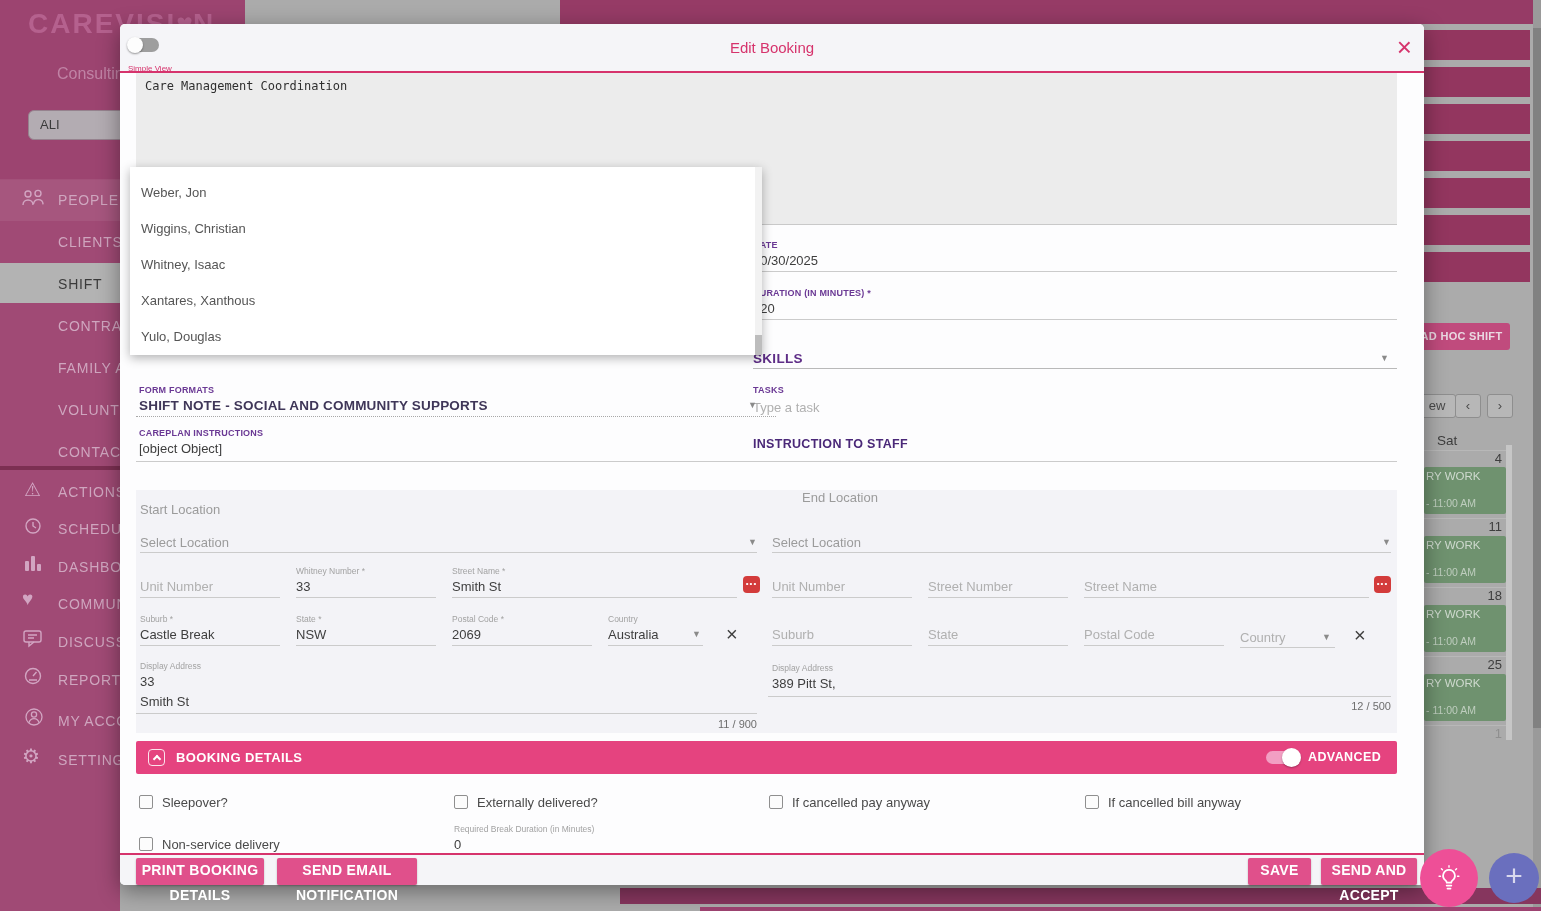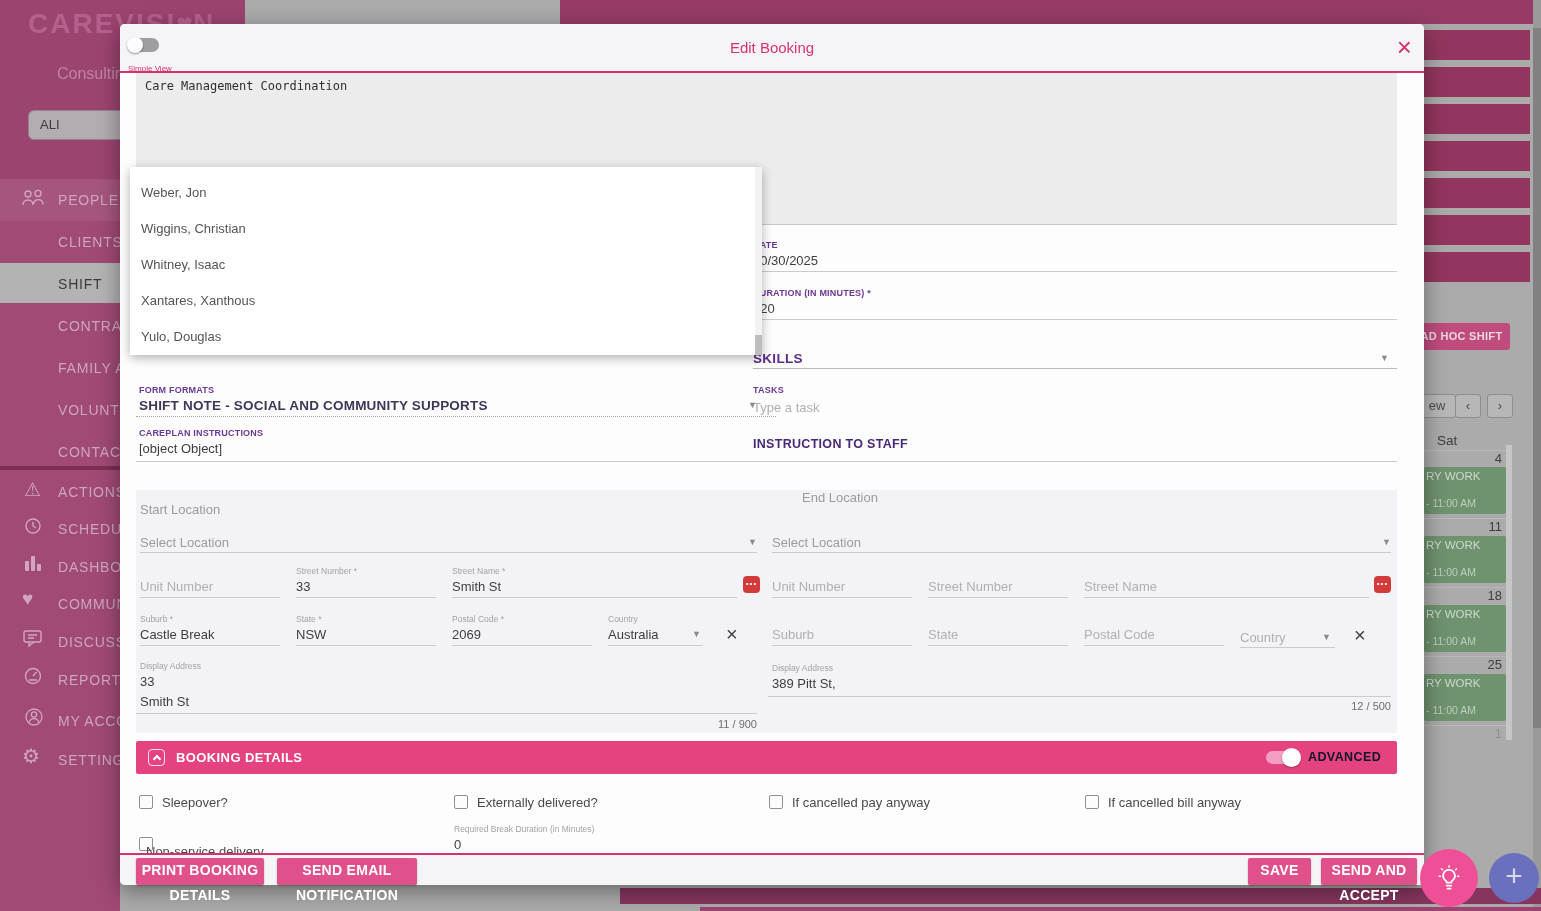--- a/index.html
+++ b/index.html
@@ -62,21 +62,21 @@
   .loc{left:16px;top:466px;width:1261px;height:243px;background:#f3f3f7;}
   .red-ic{width:17px;height:17px;background:#d33b3b;border-radius:4px;color:#fff;font-size:8px;letter-spacing:1px;text-align:center;line-height:16px;cursor:pointer;}
   .clr-x{font-size:20px;color:#3e3e3e;cursor:pointer;line-height:18px;}
   .cnt{font-size:11px;color:#6e6e6e;text-align:right;}
   .bar{left:16px;top:717px;width:1261px;height:33px;background:#e5437f;border-radius:2px;}
   .bar .col-ic{position:absolute;left:12px;top:8px;width:17px;height:17px;border:1.5px solid rgba(255,255,255,.85);border-radius:4px;}
   .bar .col-ic i{position:absolute;left:4.5px;top:6px;width:6px;height:6px;border-left:2px solid #fff;border-top:2px solid #fff;transform:rotate(45deg);}
   .bar .ttl{position:absolute;left:40px;top:0;line-height:33px;font-size:13px;font-weight:bold;color:#fff;letter-spacing:.4px;}
   .adv-track{left:1130px;top:10px;width:32px;height:13px;border-radius:7px;background:#f29fc3;}
   .adv-knob{left:1146px;top:7px;width:19px;height:19px;border-radius:50%;background:#fff;box-shadow:0 1px 2px rgba(0,0,0,.3);}
-  .adv-lbl{left:1172px;top:0;line-height:33px;font-size:12.5px;font-weight:bold;color:#0f172a;letter-spacing:.4px;}
+  .adv-lbl{left:1172px;top:0;line-height:33px;font-size:12.5px;font-weight:bold;color:#ffffff;letter-spacing:.4px;}
   .cb{width:14px;height:14px;border:1.5px solid #8f8f8f;border-radius:2px;background:#fcfcfc;cursor:pointer;}
   .cb-lbl{font-size:13px;color:#4a4a4a;white-space:nowrap;}
   .m-foot{left:0;top:829px;width:1304px;height:32px;background:#f5f5f8;border-top:2px solid #d6336c;border-radius:0 0 5px 5px;}
   .pbtn{height:27px;background:#e0508b;border-radius:2px;color:#fff;font-size:14px;font-weight:bold;text-align:center;letter-spacing:.3px;box-shadow:0 1px 2px rgba(0,0,0,.25);cursor:pointer;}
   .fab{border-radius:50%;cursor:pointer;z-index:40;}
   .fab.pink{left:1420px;top:849px;width:58px;height:58px;background:#ee4f97;}
   .fab.blue{left:1489px;top:853px;width:50px;height:50px;background:#6a6fbe;color:#d9d9ee;font-size:30px;text-align:center;line-height:46px;}
   svg{display:block;}
 </style>
 </head>
@@ -233,21 +233,21 @@
     </div>
 
     <div class="abs loc">
 
       <div class="abs ph" style="left:4px;top:12px;color:#9b9b9b;">Start Location</div>
       <div class="abs ph" style="left:4px;top:45px;color:#9b9b9b;">Select Location</div>
       <div class="abs chev" style="left:612px;top:47px;">▼</div>
       <div class="abs ul" style="left:4px;top:62px;width:617px;"></div>
       <div class="abs ph" style="left:4px;top:89px;">Unit Number</div>
       <div class="abs ul" style="left:4px;top:107px;width:140px;"></div>
-      <div class="abs flbl" style="left:160px;top:76px;">Street Number *</div>
+      <div class="abs flbl" style="left:160px;top:76px;">Whitney Number *</div>
       <div class="abs val" style="left:160px;top:89px;">33</div>
       <div class="abs ul" style="left:160px;top:107px;width:140px;"></div>
       <div class="abs flbl" style="left:316px;top:76px;">Street Name *</div>
       <div class="abs val" style="left:316px;top:89px;">Smith St</div>
       <div class="abs ul" style="left:316px;top:107px;width:285px;"></div>
       <div class="abs red-ic" style="left:607px;top:86px;">•••</div>
       <div class="abs flbl" style="left:4px;top:124px;">Suburb *</div>
       <div class="abs val" style="left:4px;top:137px;">Castle Break</div>
       <div class="abs ul" style="left:4px;top:155px;width:140px;"></div>
       <div class="abs flbl" style="left:160px;top:124px;">State *</div>
@@ -306,21 +306,21 @@
 
     <div class="abs cb" style="left:19px;top:771px;"></div>
     <div class="abs cb-lbl" style="left:42px;top:771px;">Sleepover?</div>
     <div class="abs cb" style="left:334px;top:771px;"></div>
     <div class="abs cb-lbl" style="left:357px;top:771px;">Externally delivered?</div>
     <div class="abs cb" style="left:649px;top:771px;"></div>
     <div class="abs cb-lbl" style="left:672px;top:771px;">If cancelled pay anyway</div>
     <div class="abs cb" style="left:965px;top:771px;"></div>
     <div class="abs cb-lbl" style="left:988px;top:771px;">If cancelled bill anyway</div>
     <div class="abs cb" style="left:19px;top:813px;"></div>
-    <div class="abs cb-lbl" style="left:26px;top:813px;margin-top:7px;">Non-service delivery</div>
+    <div class="abs cb-lbl" style="left:42px;top:813px;">Non-service delivery</div>
     <div class="abs flbl" style="left:334px;top:800px;">Required Break Duration (in Minutes)</div>
     <div class="abs val" style="left:334px;top:813px;">0</div>
 
     <div class="abs m-foot">
       <div class="abs pbtn" style="left:16px;top:3px;width:128px;line-height:25px;">PRINT BOOKING DETAILS</div>
       <div class="abs pbtn" style="left:157px;top:3px;width:140px;line-height:25px;">SEND EMAIL NOTIFICATION</div>
       <div class="abs pbtn" style="left:1128px;top:3px;width:63px;line-height:25px;">SAVE</div>
       <div class="abs pbtn" style="left:1201px;top:3px;width:96px;line-height:25px;">SEND AND ACCEPT</div>
     </div>
   </div>

